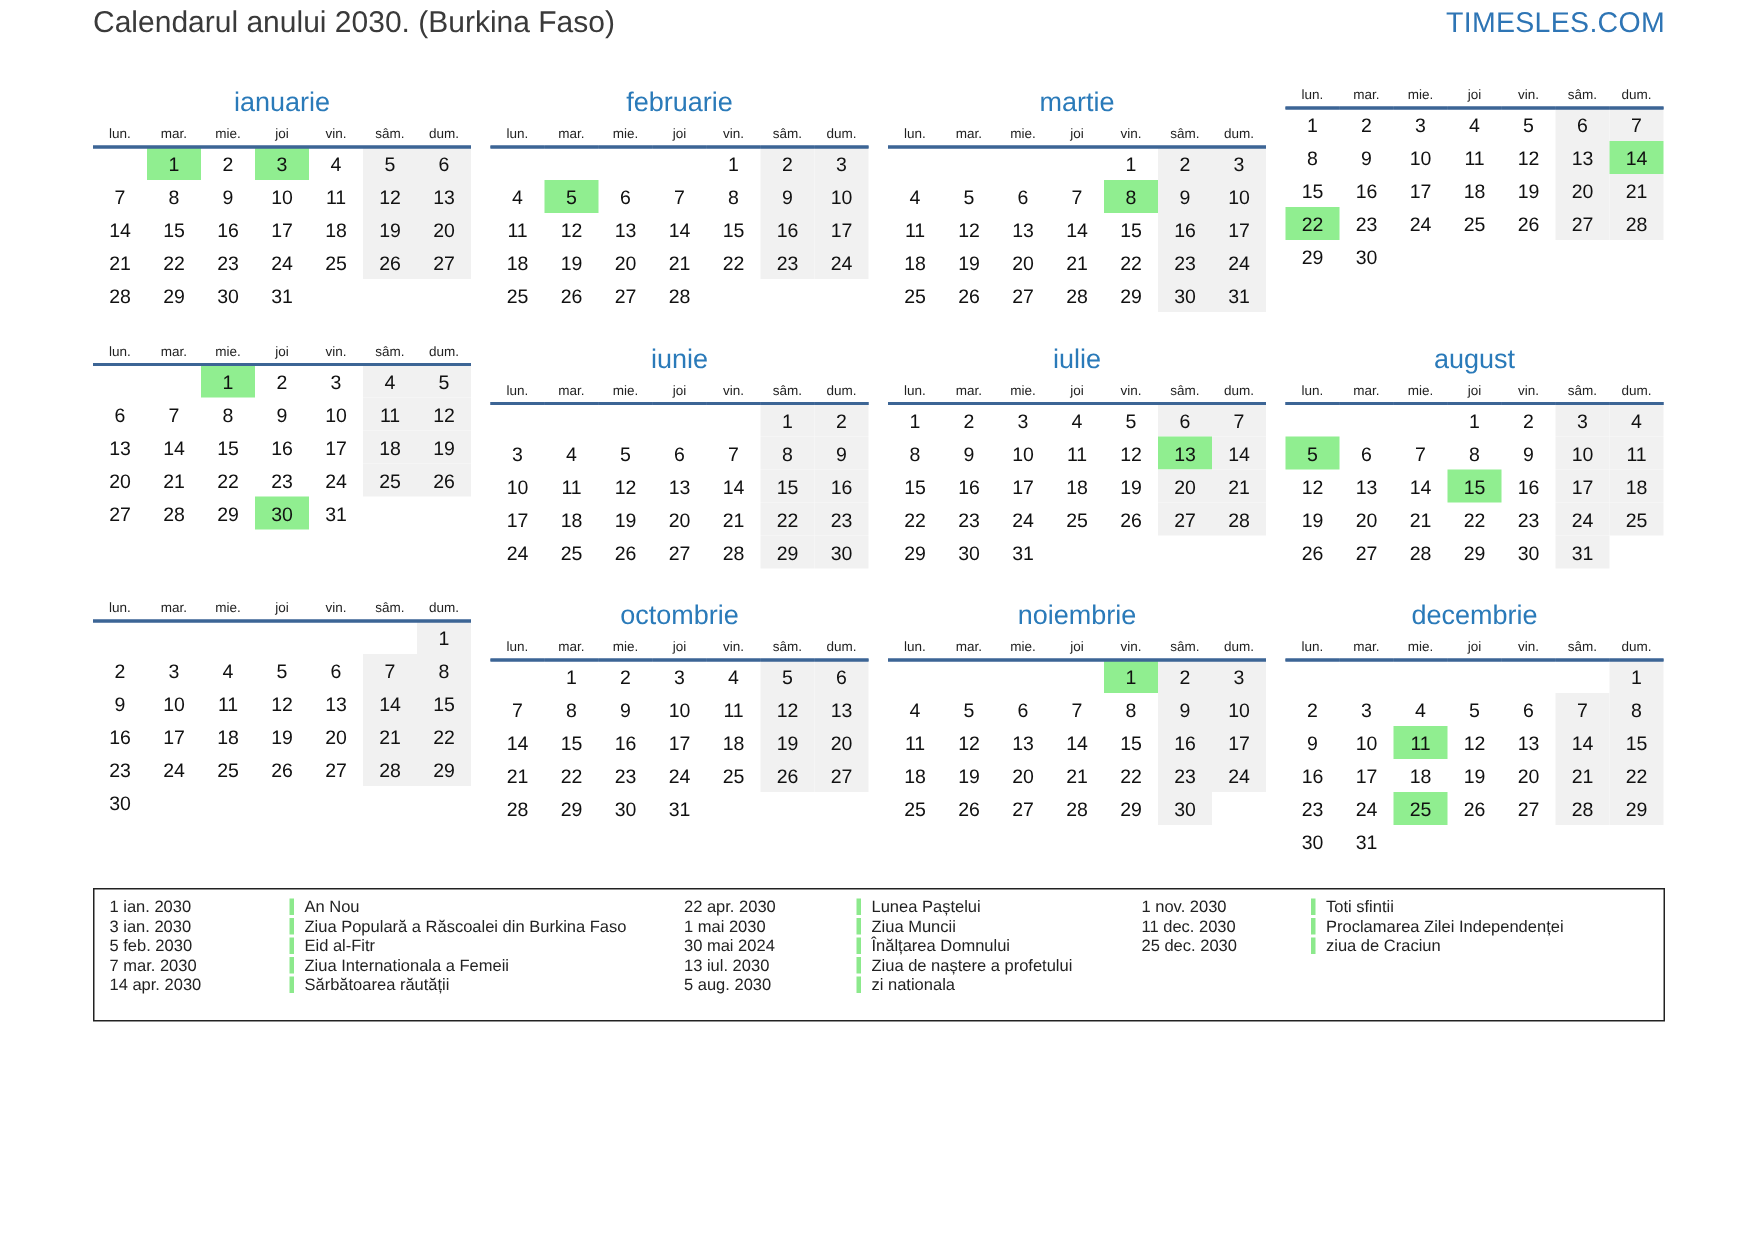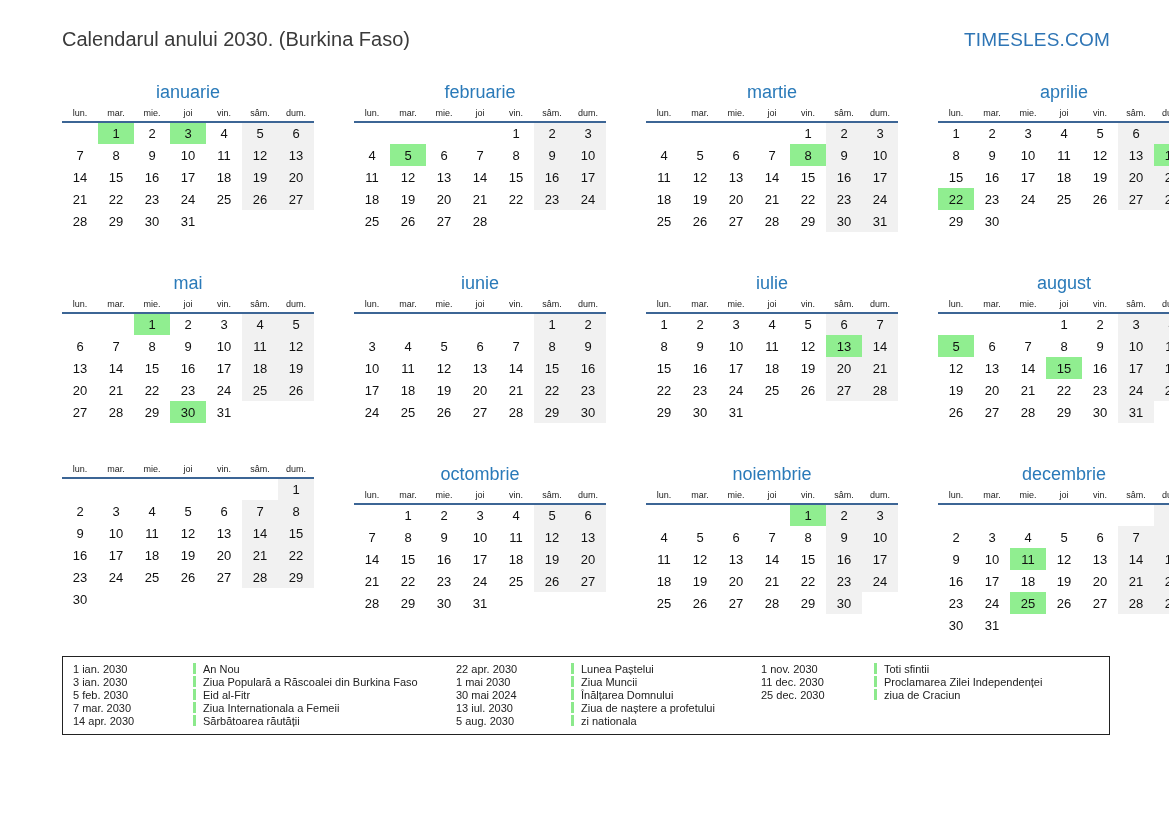--- a/index.html
+++ b/index.html
@@ -7,40 +7,40 @@
     --line:#3c6595;
     --green:#90ee90;
     --weekend:#f1f1f1;
     --bar:#8ce98c;
   }
   *{box-sizing:border-box;margin:0;padding:0;}
   html,body{width:1169px;height:827px;background:#ffffff;overflow:hidden;}
   body{font-family:"Liberation Sans","DejaVu Sans",sans-serif;color:#222;}
 
   .page-header{display:flex;justify-content:space-between;align-items:baseline;
-    padding:28px 59px 0 62px;}
+    padding:4px 59px 0 62px;}
   .page-title{font-size:20px;color:#3a3a3a;font-weight:400;}
   .site-link{font-size:19px;color:#2e75b5;text-decoration:none;letter-spacing:.2px;}
 
   .months-grid{display:grid;grid-template-columns:repeat(4,252px);
-    column-gap:13px;row-gap:20px;margin:30px 59px 0 62px;gap:40px;}
+    column-gap:13px;row-gap:20px;margin:30px 59px 0 62px;}
 
   .month{width:252px;}
   .month-title{color:var(--accent);font-size:18px;text-align:center;
     line-height:22px;margin-bottom:4px;font-weight:400;}
   .month-table{border-collapse:collapse;table-layout:fixed;width:252px;}
   .month-table th{font-size:9px;font-weight:400;color:#222;height:15px;
     text-align:center;border-bottom:2px solid var(--line);padding:0 0 2px 0;}
   .month-table td{height:22px;text-align:center;font-size:13px;color:#111;
     padding:0;}
   .month-table td.weekend{background:var(--weekend);}
   .month-table td.holiday{background:var(--green);}
 
   .legend{display:flex;border:1px solid #222;margin:20px 59px 0 62px;
-    padding:5px 0 7px 10px;}
+    padding:5px 0 17px 10px;}
   .legend-group{display:flex;flex-direction:column;}
   .legend-group:nth-child(1){width:383px;}
   .legend-group:nth-child(2){width:305px;justify-content:space-between;}
   .legend-group:nth-child(3){flex:1;}
   .legend-row{display:flex;align-items:center;height:13px;}
   .legend-date{font-size:11px;color:#222;flex:0 0 120px;}
   .legend-group:nth-child(2) .legend-date{flex-basis:115px;}
   .legend-group:nth-child(3) .legend-date{flex-basis:113px;}
   .legend-bar{width:3px;height:11px;background:var(--bar);margin-right:7px;flex:0 0 3px;}
   .legend-label{font-size:11px;color:#222;white-space:nowrap;}
@@ -237,21 +237,20 @@
             <td>27</td>
             <td>28</td>
             <td>29</td>
             <td class="weekend">30</td>
             <td class="weekend">31</td>
           </tr>
         </tbody>
       </table>
     </div>
     <div class="month">
-      <div class="month-title">aprilie</div>
       <table class="month-table">
         <thead>
           <tr>
             <th>lun.</th>
             <th>mar.</th>
             <th>mie.</th>
             <th>joi</th>
             <th>vin.</th>
             <th>sâm.</th>
             <th>dum.</th>
@@ -300,21 +299,20 @@
             <td></td>
             <td></td>
             <td></td>
             <td></td>
             <td></td>
           </tr>
         </tbody>
       </table>
     </div>
     <div class="month">
-      <div class="month-title">mai</div>
       <table class="month-table">
         <thead>
           <tr>
             <th>lun.</th>
             <th>mar.</th>
             <th>mie.</th>
             <th>joi</th>
             <th>vin.</th>
             <th>sâm.</th>
             <th>dum.</th>

